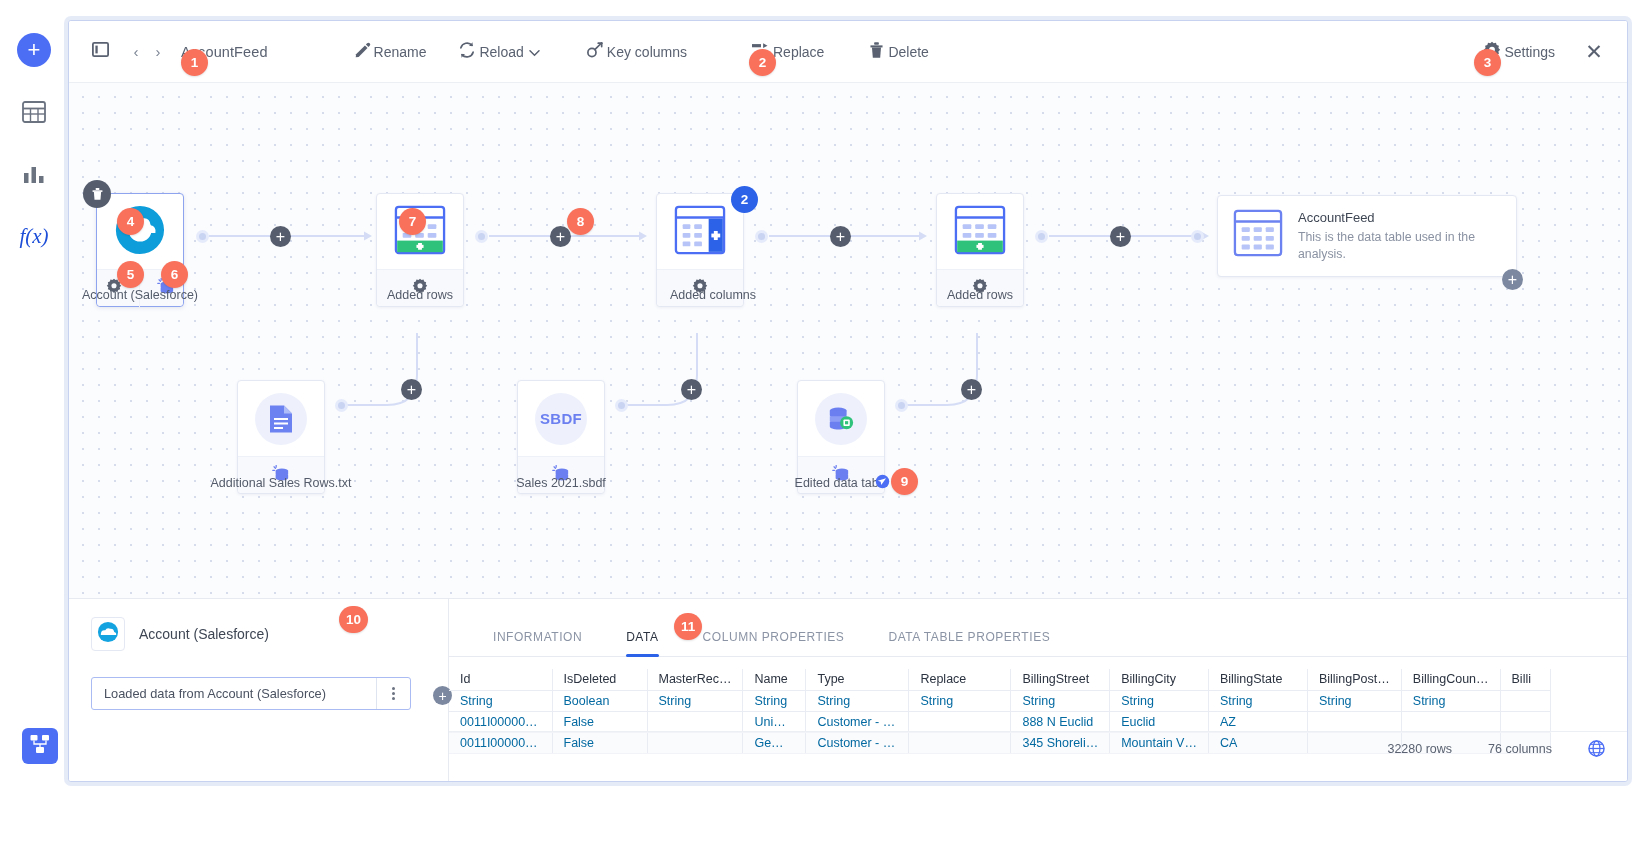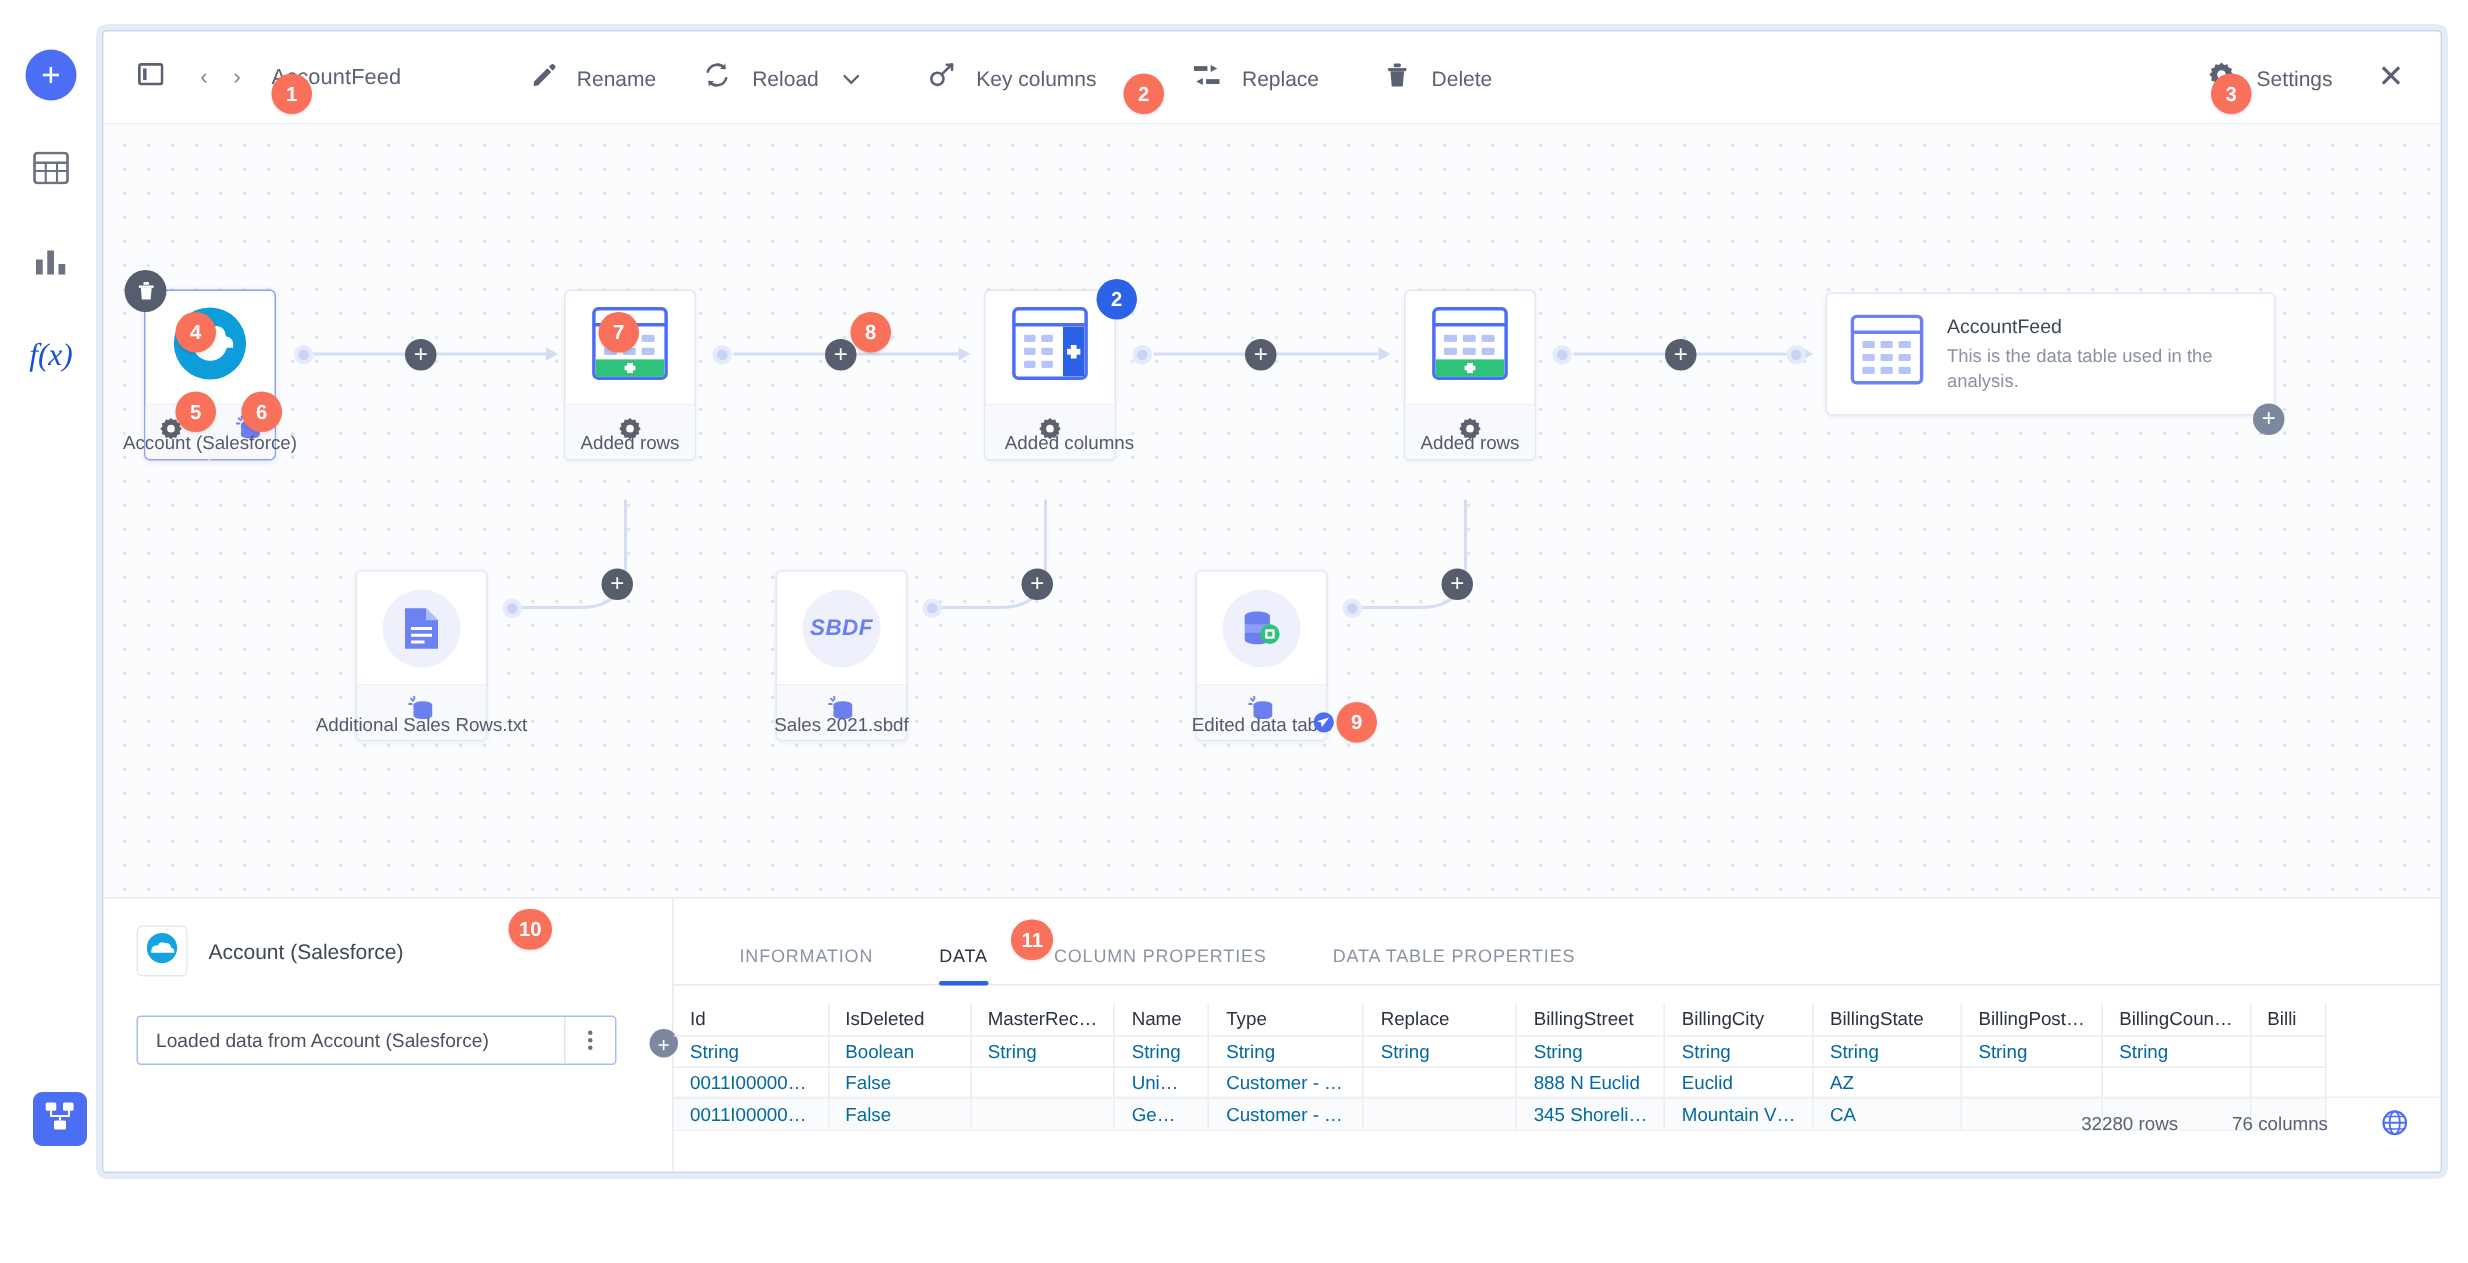--- a/index.html
+++ b/index.html
@@ -73,21 +73,21 @@
   .breadcrumb-nav { display: flex; align-items: center; gap: 4px; margin-left: 12px; }
   .chev {
     width: 18px; height: 24px; display: flex; align-items: center; justify-content: center;
     color: #7b8494; font-size: 15px; cursor: pointer;
   }
   .crumb-title {
     margin-left: 14px; font-size: 14.5px; color: #5a6271; letter-spacing: .1px;
   }
   .tb-actions { display: flex; align-items: center; margin-left: 70px; gap: 0px; }
   .tb-btn {
-    display: flex; align-items: center; gap: 14px;
+    display: flex; align-items: center; gap: 3px;
     padding: 6px 16px; cursor: pointer;
     color: #5a6271; font-size: 14px;
   }
   .tb-btn .lbl { white-space: nowrap; }
   .tb-right {
     margin-left: auto; display: flex; align-items: center; gap: 6px; text-align: right;
   }
   .tb-close {
     width: 34px; height: 34px; display: flex; align-items: center; justify-content: center;
     color: #5a6271; font-size: 21px; font-weight: 300; cursor: pointer;
@@ -122,21 +122,21 @@
     position: absolute;
     width: 88px;
     background: #ffffff;
     border: 1px solid #e4e8f2;
     border-radius: 4px;
     box-shadow: 0 1px 3px rgba(40,60,110,.07);
     z-index: 20;
   }
   .node.selected { border: 1px solid #8ea4ef; box-shadow: 0 1px 4px rgba(40,60,110,.12); }
   .node-body {
-    height: 75px; display: flex; align-items: center; justify-content: center; font-style: italic;
+    height: 75px; display: flex; align-items: center; justify-content: center;
   }
   .node-foot {
     height: 37px; border-top: 1px solid #eef1f7;
     background: #f8f9fc;
     display: flex; align-items: center; justify-content: center;
     border-radius: 0 0 4px 4px;
   }
   .node-foot.split { justify-content: space-around; }
   .node-foot .divider { width: 1px; height: 37px; background: #eef1f7; }
   .node-label {

